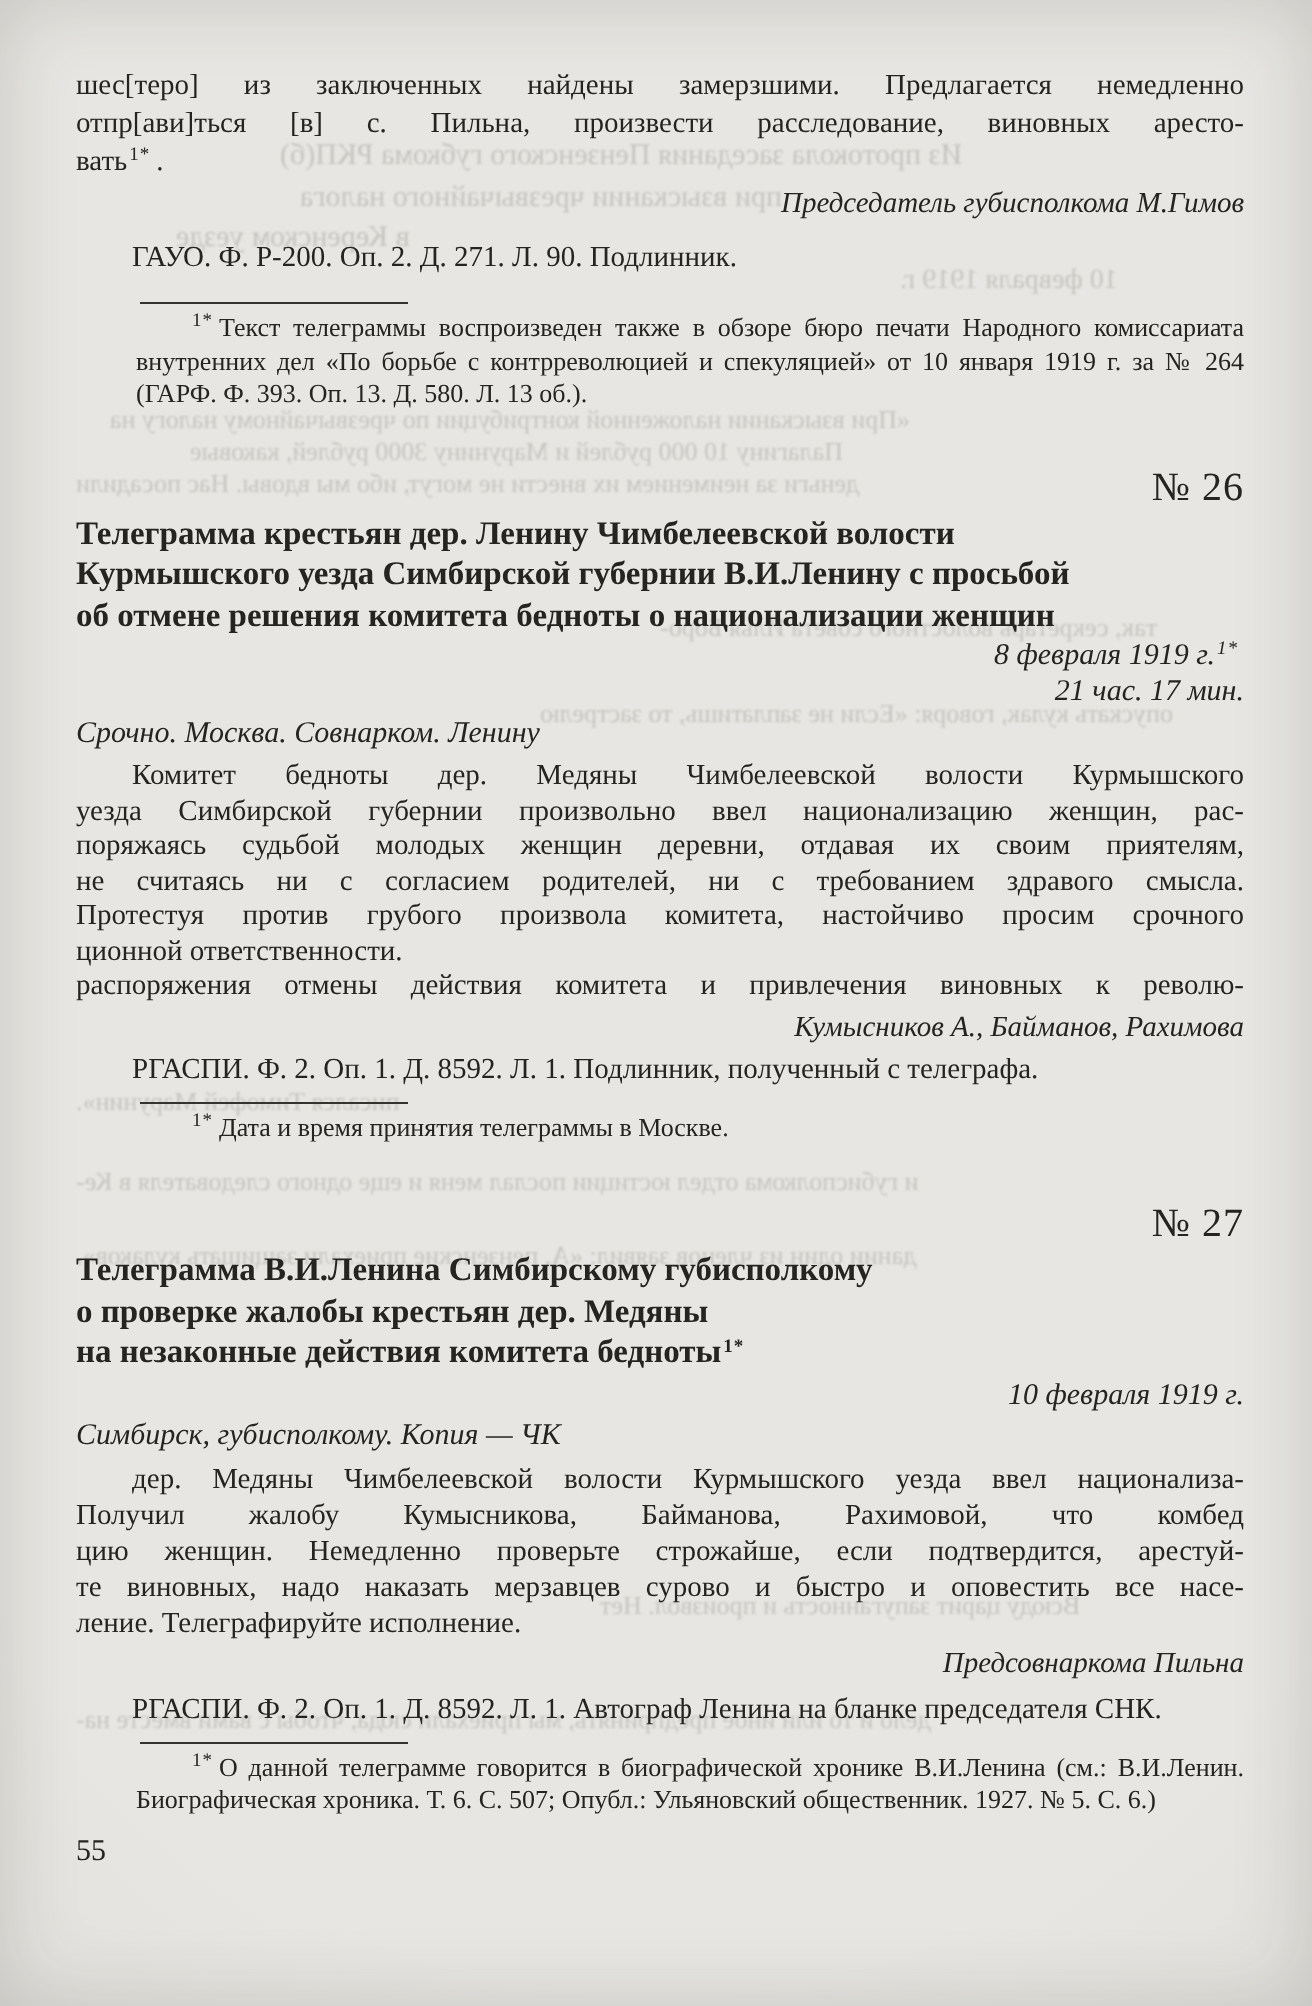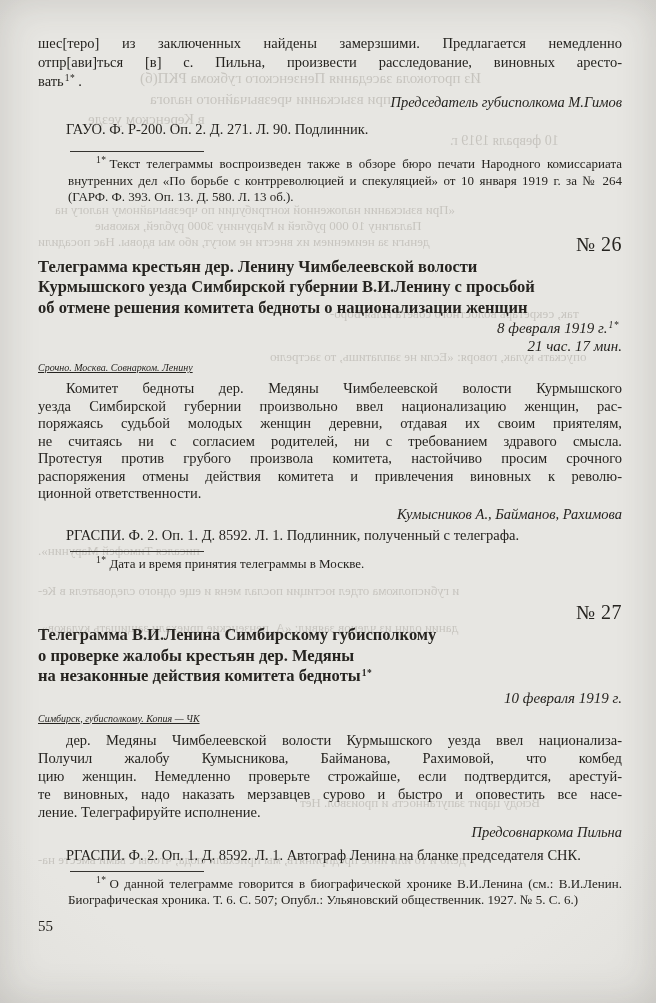--- a/index.html
+++ b/index.html
@@ -39,21 +39,21 @@
     text-indent:27px;text-align:justify;
   }
   sup.fnref{font-size:9.5px;line-height:0;vertical-align:5px;letter-spacing:.5px;margin:0 3px 0 1px;}
 
   .doc-number{font-weight:normal;font-size:20px;line-height:20px;margin-top:28px;letter-spacing:.5px;text-align:right;}
   .doc-number--27{margin-top:30px;}
   .doc-title{font-weight:bold;font-size:16.5px;line-height:20.5px;margin-top:3px;}
   .dateline{font-style:italic;text-align:right;font-size:15px;line-height:18px;}
   .dateline--first{margin-top:1px;}
   .dateline--27{margin-top:2px;}
-  .address{font-style:italic;font-size:10px;line-height:19px;margin-top:3px;text-decoration:underline;}
+  .address{font-style:italic;font-size:15px;line-height:19px;margin-top:3px;}
   .address--27{margin-top:2px;}
 
   .page-number{text-align:left;font-size:15px;line-height:19px;margin-top:8px;}
 </style>
 </head>
 <body>
 
 <div class="page">
   <div class="bleed-layer">
       <div class="bleed" style="left: 140px; top: 70px; font-size: 15px;">Из протокола заседания Пензенского губкома РКП(б)</div>
@@ -98,22 +98,22 @@
       <div class="dateline dateline--first"><span>8 февраля 1919 г.</span><sup class="fnref">1*</sup></div>
       <div class="dateline">21 час. 17 мин.</div>
       <div class="address">Срочно. Москва. Совнарком. Ленину</div>
       <div class="bodyp bodyp--26" data-indent="">
         <div>
             <div class="tline">Комитет бедноты дер. Медяны Чимбелеевской волости Курмышского</div>
             <div class="tline">уезда Симбирской губернии произвольно ввел национализацию женщин, рас-</div>
             <div class="tline">поряжаясь судьбой молодых женщин деревни, отдавая их своим приятелям,</div>
             <div class="tline">не считаясь ни с согласием родителей, ни с требованием здравого смысла.</div>
             <div class="tline">Протестуя против грубого произвола комитета, настойчиво просим срочного</div>
+            <div class="tline lastline">ционной ответственности.</div>
             <div class="tline">распоряжения отмены действия комитета и привлечения виновных к револю-</div>
-            <div class="tline lastline">ционной ответственности.</div>
           </div>
       </div>
       <div class="signature">Кумысников А., Байманов, Рахимова</div>
       <div class="archive archive--26">РГАСПИ. Ф. 2. Оп. 1. Д. 8592. Л. 1. Подлинник, полученный с телеграфа.</div>
       <hr class="fnsep fnsep--2">
       <div class="footnote"><sup class="fnref">1*</sup><span>Дата и время принятия телеграммы в Москве.</span></div>
     </section>
 
     <section>
       <div class="doc-number doc-number--27">№ 27</div>

